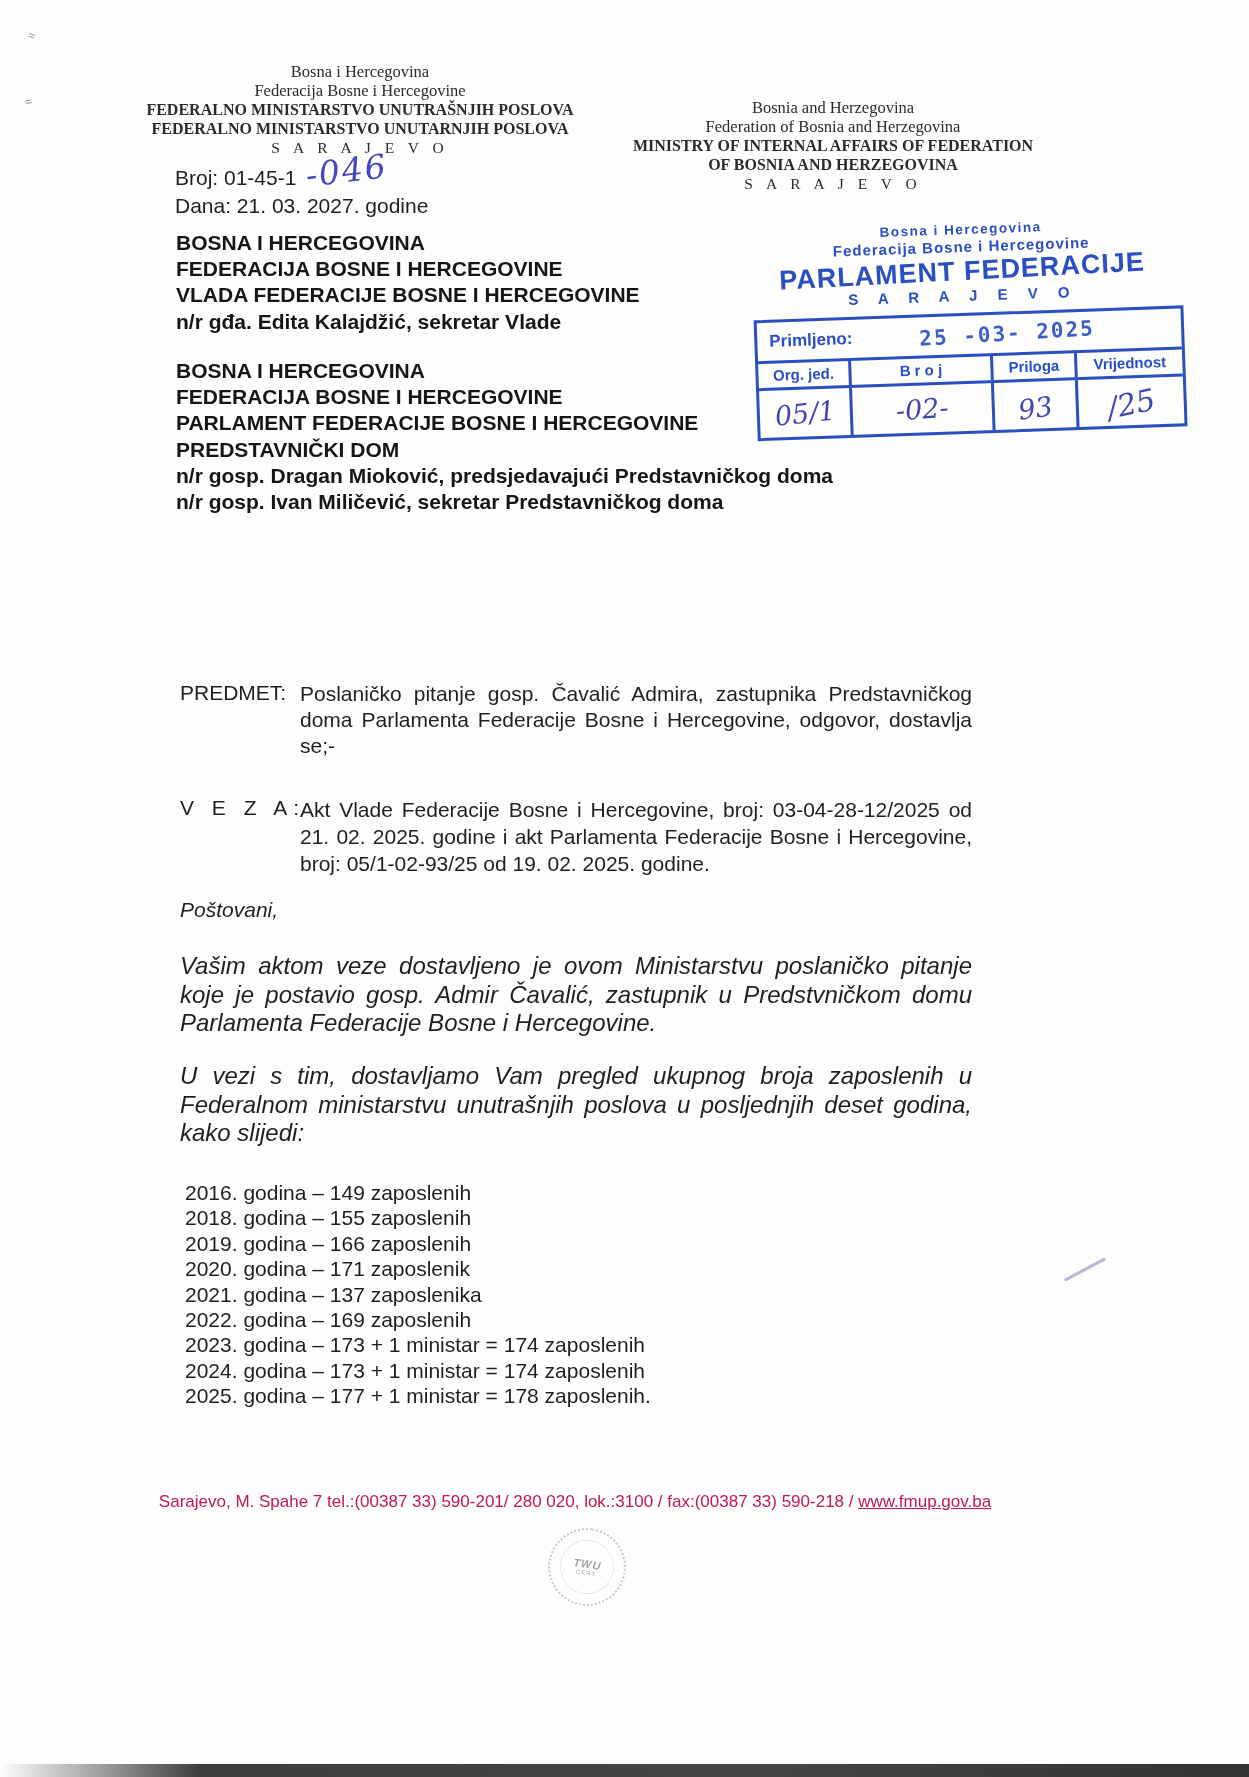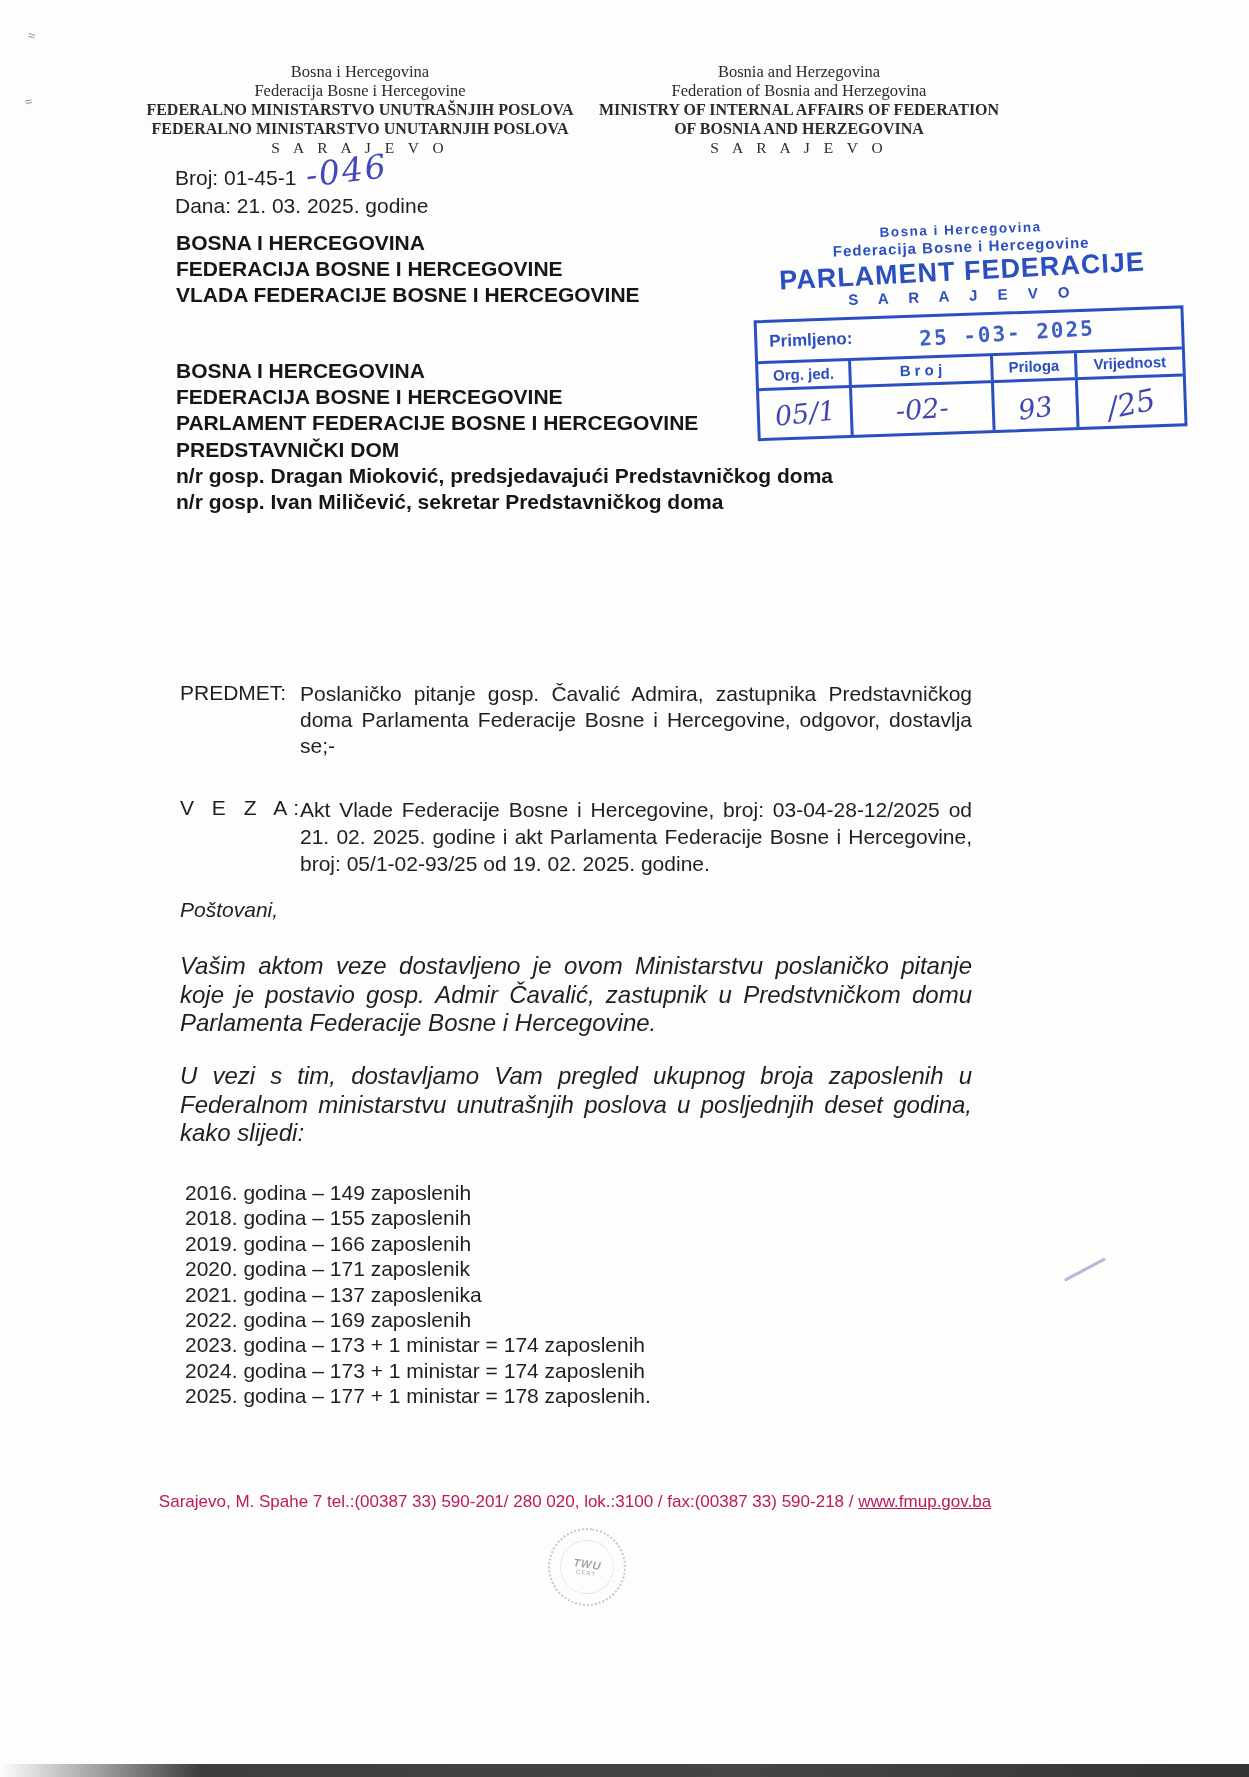--- a/index.html
+++ b/index.html
@@ -8,21 +8,21 @@
     width:1249px;height:1777px;
     margin:0 auto;
     background:#fdfdfc;
     overflow:hidden;
     font-family:"Liberation Sans",sans-serif;
     color:#1f1f1f;
   }
   
   .hdr-col{position:absolute;top:62px;text-align:center;font-family:"Liberation Serif",serif;color:#2b2b2b;}
   .hdr-left{left:130px;width:460px;}
-  .hdr-right{left:584px;width:430px;}
+  .hdr-right{left:618px;width:430px;margin-top:36px;}
   .hdr-col .l1,.hdr-col .l2{font-size:16.5px;line-height:19px;}
   .hdr-col .l3,.hdr-col .l4{font-size:16px;line-height:19px;font-weight:bold;}
   .hdr-col .l5{font-size:15.5px;line-height:20px;letter-spacing:5px;}
   
   .ref{position:absolute;left:175px;top:160px;font-size:21px;line-height:28px;}
   .hw-number{
     display:inline-block;font-family:"DejaVu Serif",serif;font-style:italic;
     font-size:33px;color:#4448b8;transform:rotate(-7deg) translateY(-3px);
     margin-left:10px;font-weight:500;letter-spacing:2px;
   }
@@ -121,27 +121,28 @@
     <div class="l2">Federation of Bosnia and Herzegovina</div>
     <div class="l3">MINISTRY OF INTERNAL AFFAIRS OF FEDERATION</div>
     <div class="l4">OF BOSNIA AND HERZEGOVINA</div>
     <div class="l5">S A R A J E V O</div>
   </div>
 
   <div class="ref">
     <div>
       <span>Broj: 01-45-1</span><span class="hw-number">-046</span>
     </div>
-    <div>Dana: 21. 03. 2025. godine</div>
+    <div>Dana: 21. 03. 2027. godine</div>
   </div>
 
   <div class="recipient rec1">
     <div>BOSNA I HERCEGOVINA</div>
     <div>FEDERACIJA BOSNE I HERCEGOVINE</div>
     <div>VLADA FEDERACIJE BOSNE I HERCEGOVINE</div>
+    <div>n/r gđa. Edita Kalajdžić, sekretar Vlade</div>
   </div>
 
   <div class="stamp">
     <div class="sl sl1">Bosna i Hercegovina</div>
     <div class="sl sl2">Federacija Bosne i Hercegovine</div>
     <div class="sl sl3">PARLAMENT FEDERACIJE</div>
     <div class="sl sl4">S A R A J E V O</div>
     <div class="stamp-table">
       <div class="st-row1">
         <span class="primljeno">Primljeno:</span>

